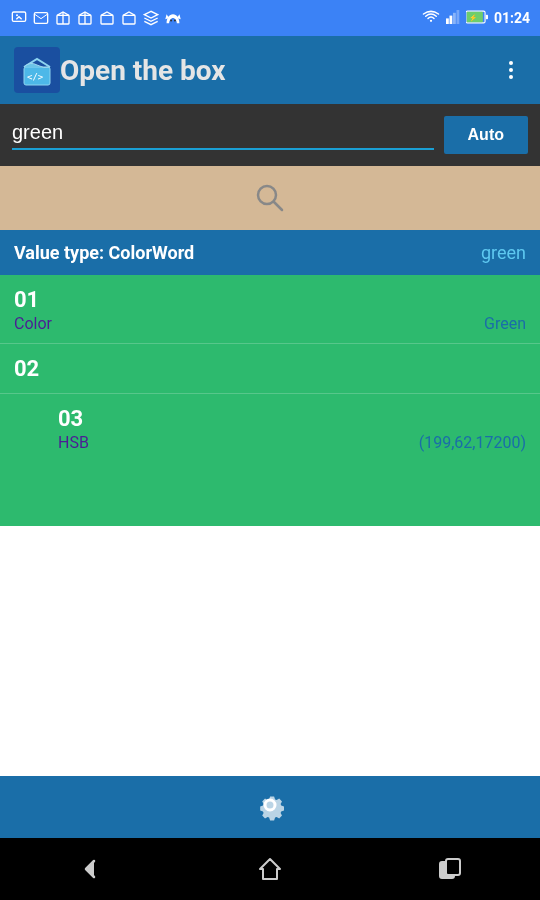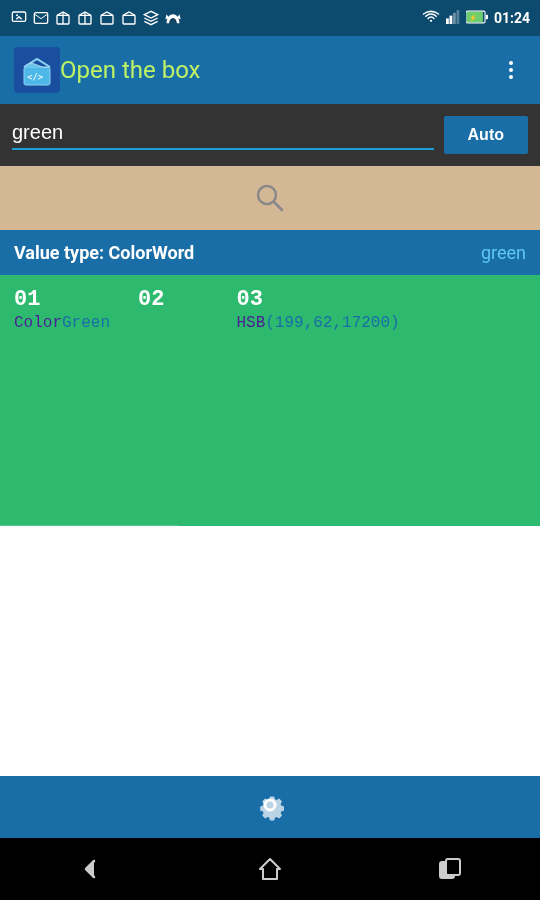--- a/index.html
+++ b/index.html
@@ -8,21 +8,21 @@
       height: 900px;
       font-family: 'Roboto', Arial, sans-serif;
       overflow: hidden;
       background: #fff;
       display: flex;
       flex-direction: column;
     }
 
     
     .status-bar {
-      background: #0c4a6e;
+      background: #3b82f6;
       height: 36px;
       display: flex;
       align-items: center;
       justify-content: space-between;
       padding: 0 10px;
       flex-shrink: 0;
     }
     .status-bar-left {
       display: flex;
       align-items: center;
@@ -49,23 +49,23 @@
     
     .app-bar {
       background: #1a6ea8;
       height: 68px;
       display: flex;
       align-items: center;
       padding: 0 14px;
       flex-shrink: 0;
     }
     .app-title {
-      color: #bef264;
-      font-size: 24px;
-      font-weight: 400;
+      color: #e5e5e5;
+      font-size: 28px;
+      font-weight: 700;
       flex: 1;
     }
     .overflow-menu {
       color: #fff;
       font-size: 22px;
       cursor: pointer;
       display: flex;
       flex-direction: column;
       gap: 3px;
       align-items: center;
@@ -142,22 +142,21 @@
     .value-type-value {
       color: #5ec8f0;
       font-size: 18px;
     }
 
     
     .results {
       flex: 1;
       background: #2dba6e;
       display: flex;
-      flex-direction: row;
-      font-family: Liberation Mono, monospace;
+      flex-direction: column;
     }
     .result-row {
       padding: 12px 14px 10px 14px;
       border-bottom: 1px solid rgba(255,255,255,0.2);
     }
     .result-row:last-child {
       border-bottom: none;
       margin-left: 44px;
     }
     .result-number {

